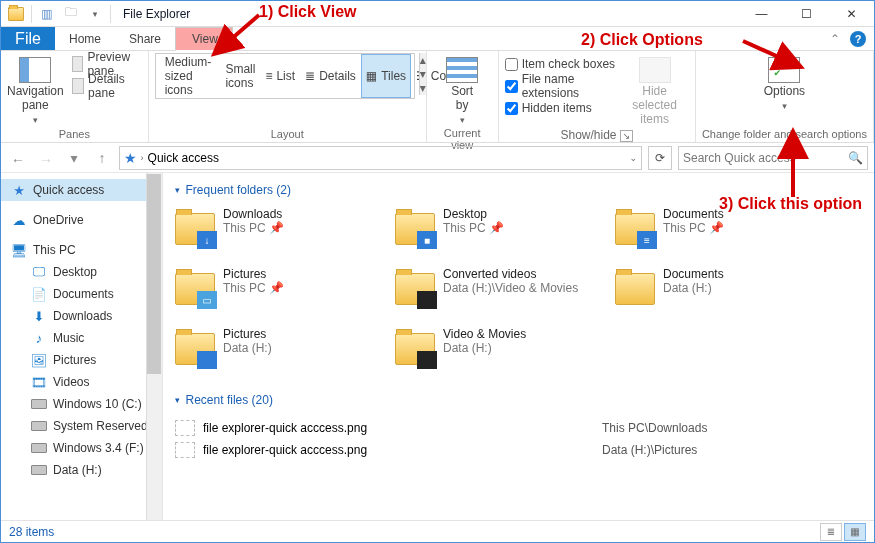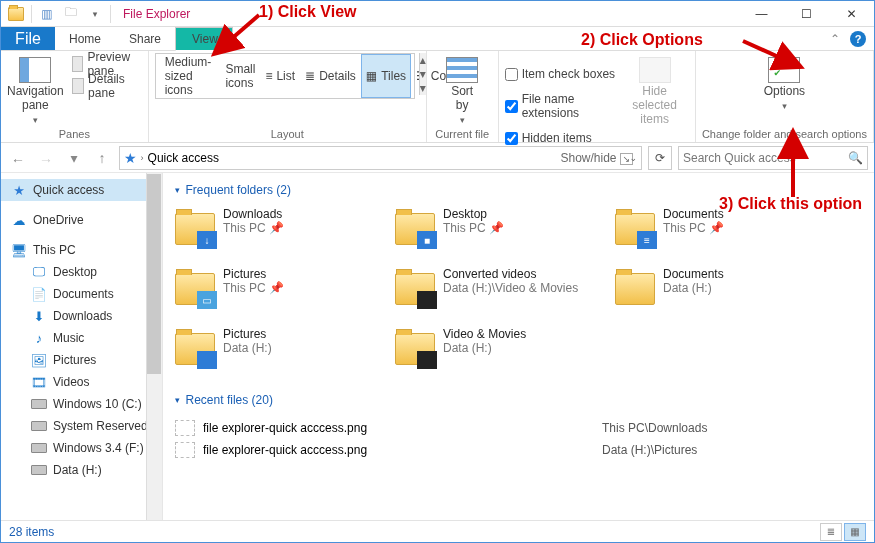--- a/index.html
+++ b/index.html
@@ -6,42 +6,42 @@
 body { width: 875px; height: 543px; background: #fff; position: relative; border: 1px solid #4a90d9; overflow: hidden; }
 
 
 .titlebar { height: 26px; display: flex; align-items: center; border-bottom: 1px solid #ddd; }
 .qab { display: flex; align-items: center; gap: 2px; padding: 0 4px; }
 .qab-icon { width: 22px; height: 22px; display: flex; align-items: center; justify-content: center; }
 .folder-ico { width: 16px; height: 14px; background: linear-gradient(#ffe9a8, #f7c34c); border: 1px solid #d5a63c; border-radius: 1px; position: relative; }
 .folder-ico::before { content:""; position:absolute; top:-3px; left:0; width:7px; height:3px; background:#f7c34c; border:1px solid #d5a63c; border-bottom:none; }
 .sep { width: 1px; height: 18px; background: #ddd; margin: 0 2px; }
 .chev { color:#666; font-size:9px; }
-.title-text { margin-left: 6px; color: #be185d; font-size: 12px; }
+.title-text { margin-left: 6px; color: #0f172a; font-size: 12px; }
 .win-controls { margin-left: auto; display: flex; }
 .win-btn { width: 45px; height: 26px; display: flex; align-items: center; justify-content: center; color: #333; }
 
 
 .menurow { height: 24px; display: flex; align-items: stretch; border-bottom: 1px solid #ddd; }
 .file-tab { width: 54px; background: #1979ca; color: #fff; display: flex; align-items: center; justify-content: center; font-size: 16px; }
 .tab { padding: 0 14px; display: flex; align-items: center; color: #444; border-top:1px solid transparent; }
-.tab.active { background: #14b8a6; border: 1px solid #ccc; border-bottom: 1px solid #fff; margin-bottom:-1px;padding-left:16px; }
+.tab.active { background: #fca5a5; border: 1px solid #ccc; border-bottom: 1px solid #fff; margin-bottom:-1px;padding-left:16px; }
 .menurow .right { margin-left: auto; display: flex; align-items: center; gap: 10px; padding-right: 8px; }
 .help-circle { width:16px; height:16px; border-radius:50%; background:#1979ca; color:#fff; display:flex; align-items:center; justify-content:center; font-size:11px; font-weight:bold;}
 
 
 .ribbon { height: 92px; background: #fff; display: flex; border-bottom: 1px solid #ddd; }
 .group { border-right: 1px solid #e3e3e3; display: flex; flex-direction: column; justify-content: space-between; padding: 2px 6px 0 6px; }
 .group-body { display: flex; align-items: flex-start; gap: 4px; flex: 1; }
 .group-label { text-align: center; color: #6a6a6a; font-size: 11px; padding: 2px 0; }
 .bigbtn { width: 60px; display: flex; flex-direction: column; align-items: center; gap: 2px; padding-top: 4px; color: #444; text-align:center; line-height:1.15;}
 .bigbtn .ico { width: 32px; height: 26px; }
 .smallbtn { display: flex; align-items: center; gap: 4px; color: #444; height: 22px; padding: 0 4px; }
 .smallbtn .mini { width: 16px; height: 16px; background:#e8e8e8; border:1px solid #bbb; }
-.checkrow { display:flex; align-items:center; gap:4px; height:22px; color:#444;margin-top:10px; }
+.checkrow { display:flex; align-items:center; gap:4px; height:22px; color:#444; }
 .checkrow input { width:13px; height:13px; }
 
 .layout-list { width: 260px; border:1px solid #ccc; display:flex; flex-direction:row; }
 .layout-row { display:flex; flex:1; }
 .layout-item { flex:1; display:flex; align-items:center; gap:4px; padding:0 4px; color:#444; border:1px solid transparent;}
 .layout-item.sel { background:#cde6f7; border:1px solid #7eb4ea; }
 .layout-scroll { width:14px; background:#f0f0f0; display:flex; flex-direction:column; justify-content:space-between; align-items:center; font-size:8px; color:#666; border-left:1px solid #ccc;}
 
 
 .addr-row { height: 30px; display: flex; align-items: center; gap: 6px; padding: 2px 6px; border-bottom:1px solid #e8e8e8;}
@@ -191,21 +191,21 @@
 
   <div class="group" style="width:72px;">
     <div class="group-body" style="justify-content:center;">
       <div class="bigbtn">
         <div class="ico" style="background:repeating-linear-gradient(#6fa8df,#6fa8df 4px,#fff 4px,#fff 8px);border:1px solid #888;"></div>
         <span style="white-space:pre-line;">Sort
 by</span>
         <span class="chev">▾</span>
       </div>
     </div>
-    <div class="group-label">Current file</div>
+    <div class="group-label">Current view</div>
   </div>
 
   <div class="group" style="width:234px;">
     <div class="group-body">
       <div>
         <label class="checkrow">
             <input type="checkbox" style="">
             <span>Item check boxes</span>
           </label>
         <label class="checkrow">

